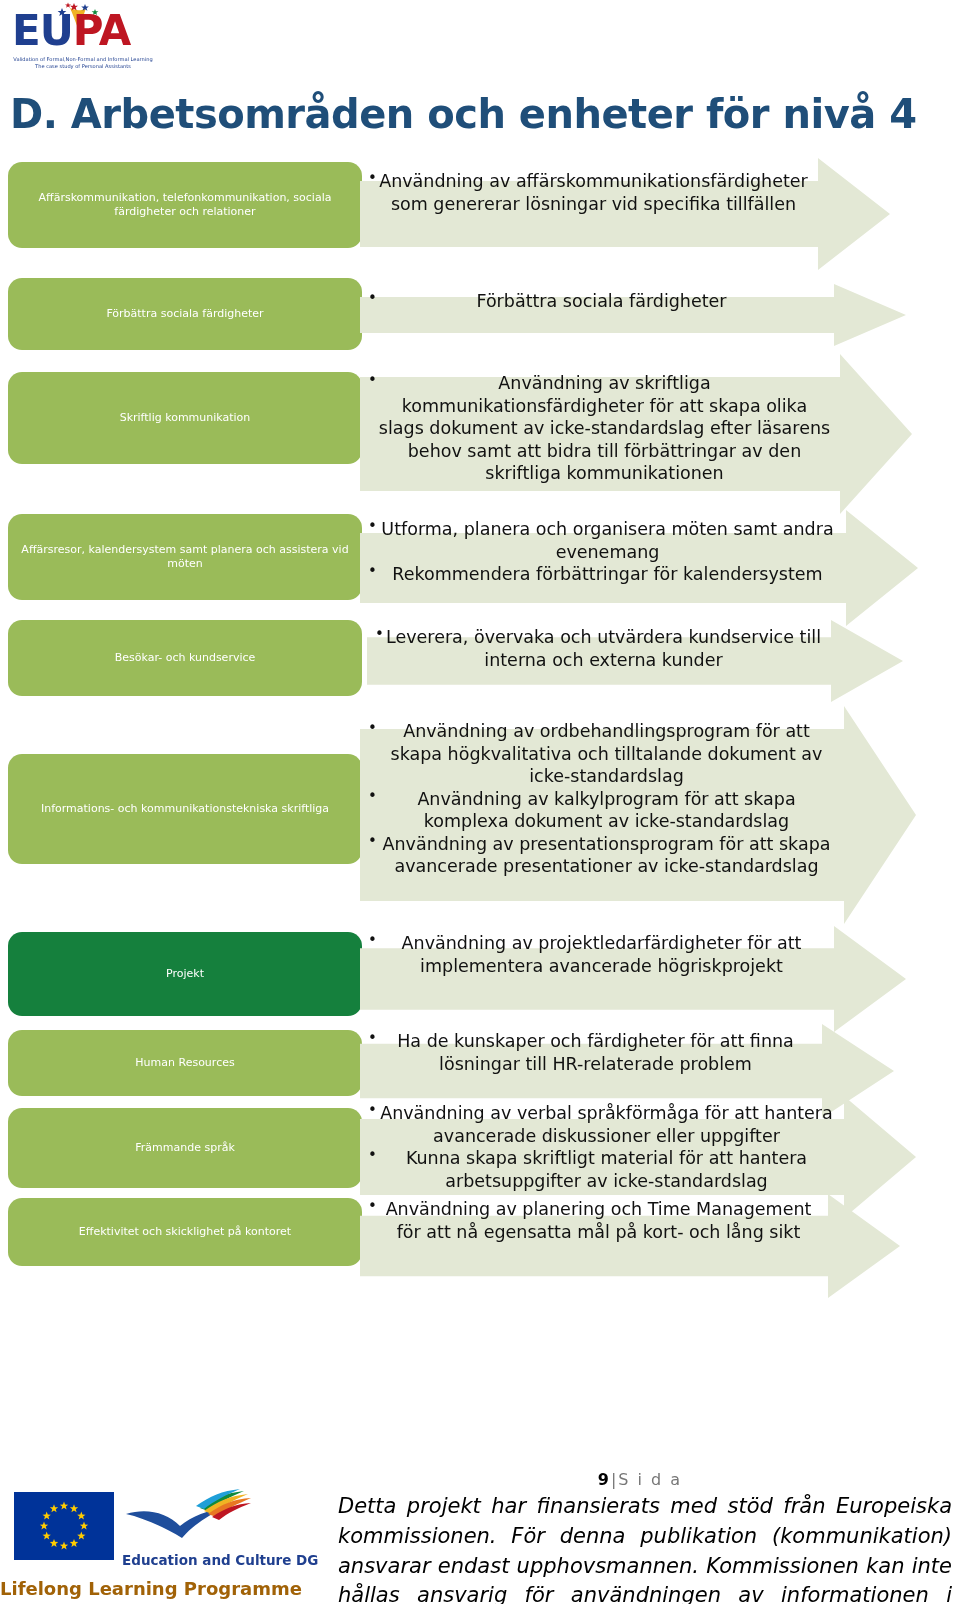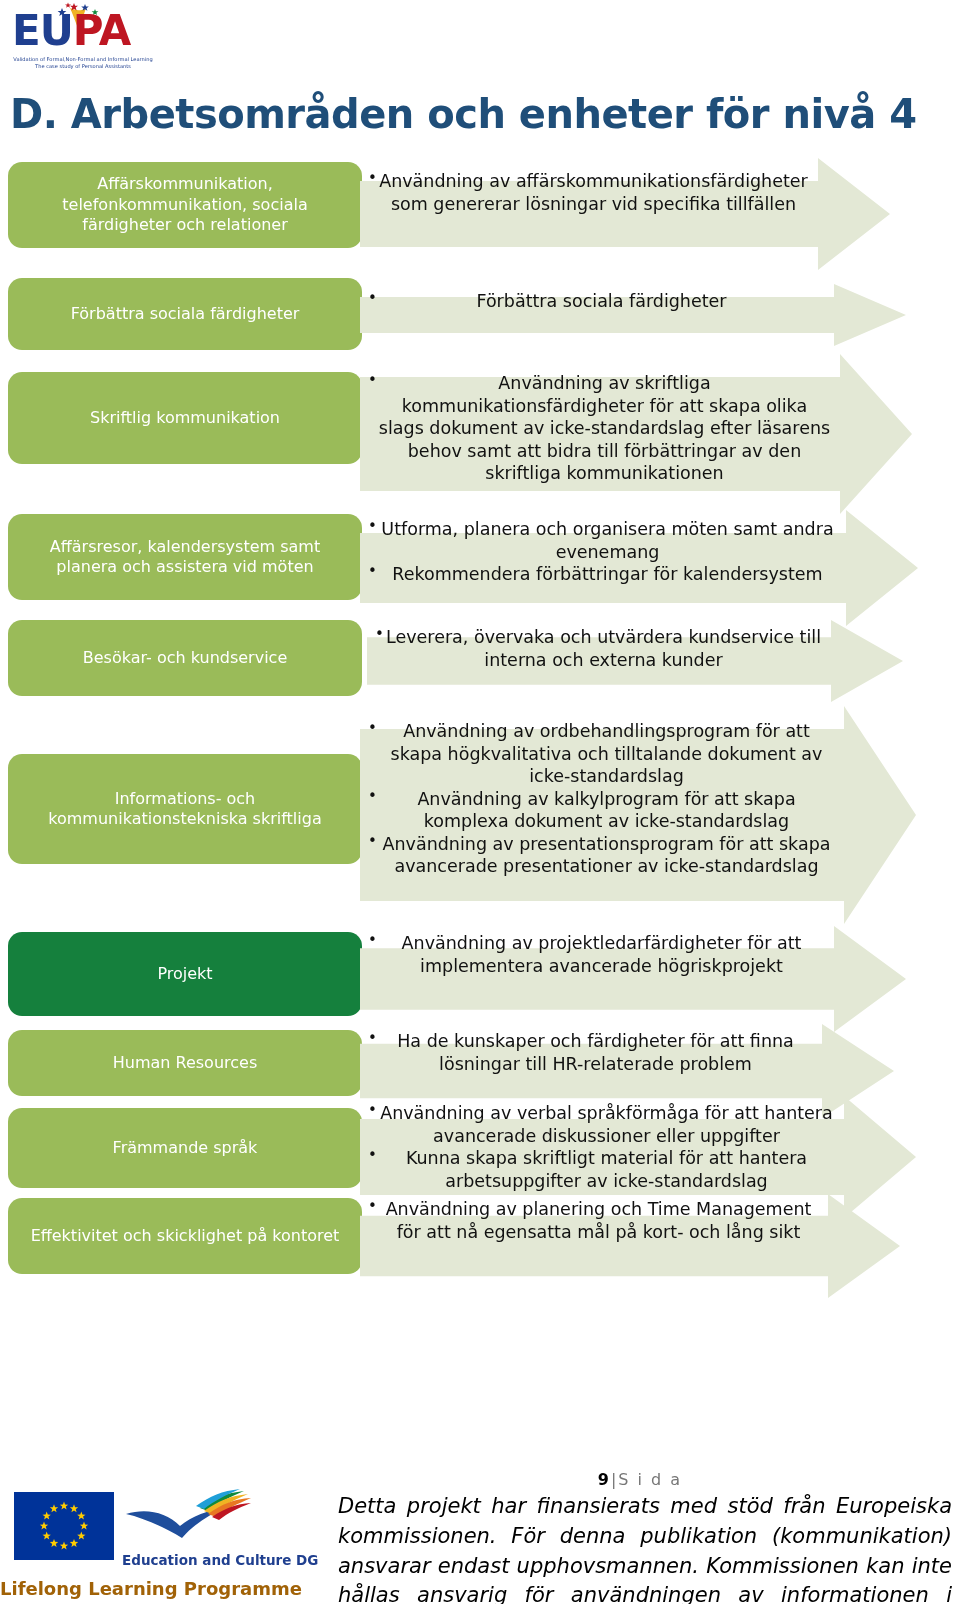--- a/index.html
+++ b/index.html
@@ -35,21 +35,21 @@
   }
 
   
   #diagram{position:absolute;left:0;top:158px;width:960px;height:1150px;}
 
   .label-box{
     position:absolute;left:8px;
     background:#9ABB59;border-radius:14px;
     display:flex;align-items:center;justify-content:center;
     text-align:center;color:#ffffff;
-    font-size:16px;line-height:1.28;
+    font-size:11px;line-height:1.28;
     padding:4px 10px;box-sizing:border-box;
   }
 
   .arrow-wrap{position:absolute;left:360px;}
   .arrow-shape{position:absolute;left:0;top:0;}
   .arrow-shape svg{display:block;}
   .arrow-text{
     position:absolute;left:8px;top:0;
     color:#111111;font-size:17.5px;line-height:1.29;text-align:center;
   }
@@ -252,21 +252,21 @@
           <path d="M0 23.0 H484.0 V0 L556 61.0 L484.0 122 V99.0 H0 Z" fill="#E3E8D5"></path>
         </svg>
       </div>
       <div class="arrow-text" style="top: 6px; width: 468px;">
         <ul>
           <li>Användning av verbal språkförmåga för att hantera avancerade diskussioner eller uppgifter</li>
           <li>Kunna skapa skriftligt material för att hantera arbetsuppgifter av icke-standardslag</li>
         </ul>
       </div>
     </div>
-    <div class="label-box" style="top: 1040px; height: 76px; width: 354px; background: rgb(154, 187, 89);">
+    <div class="label-box" style="top: 1040px; height: 68px; width: 354px; background: rgb(154, 187, 89);">
       <span>Effektivitet och skicklighet på kontoret</span>
     </div>
     <div class="arrow-wrap" style="top: 1036px; width: 540px; height: 104px;">
       <div class="arrow-shape">
         <svg width="540" height="104" viewBox="0 0 540 104">
           <path d="M0 21.8 H468.0 V0 L540 52.0 L468.0 104 V82.2 H0 Z" fill="#E3E8D5"></path>
         </svg>
       </div>
       <div class="arrow-text" style="top: 4px; width: 452px;">
         <ul>

